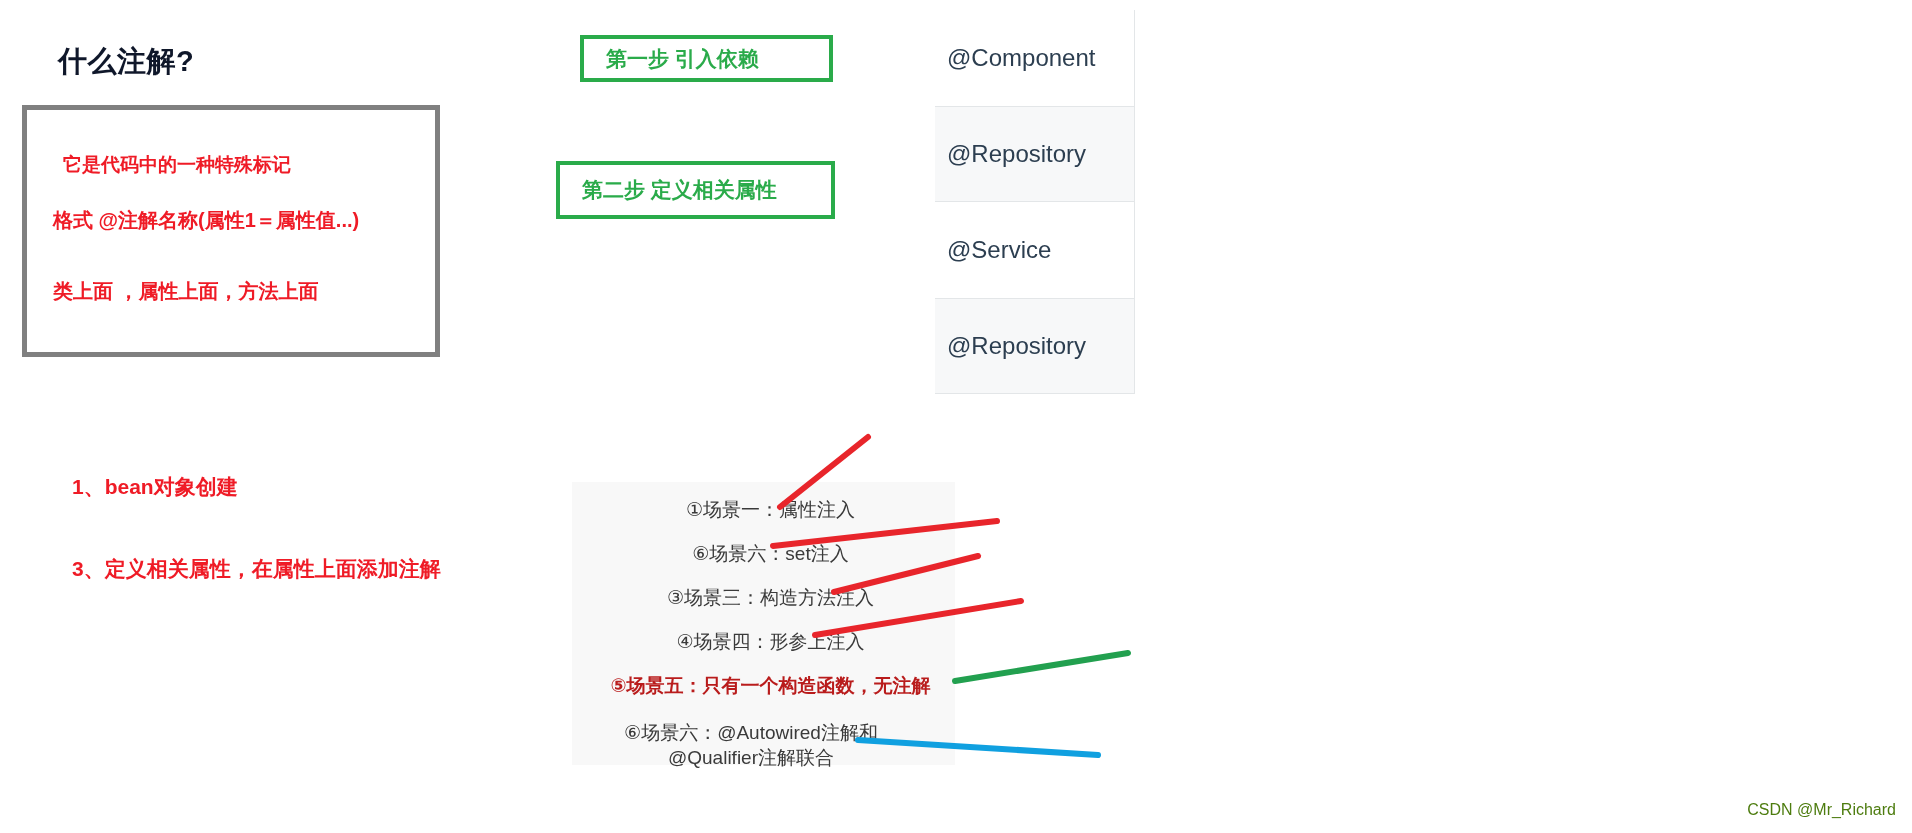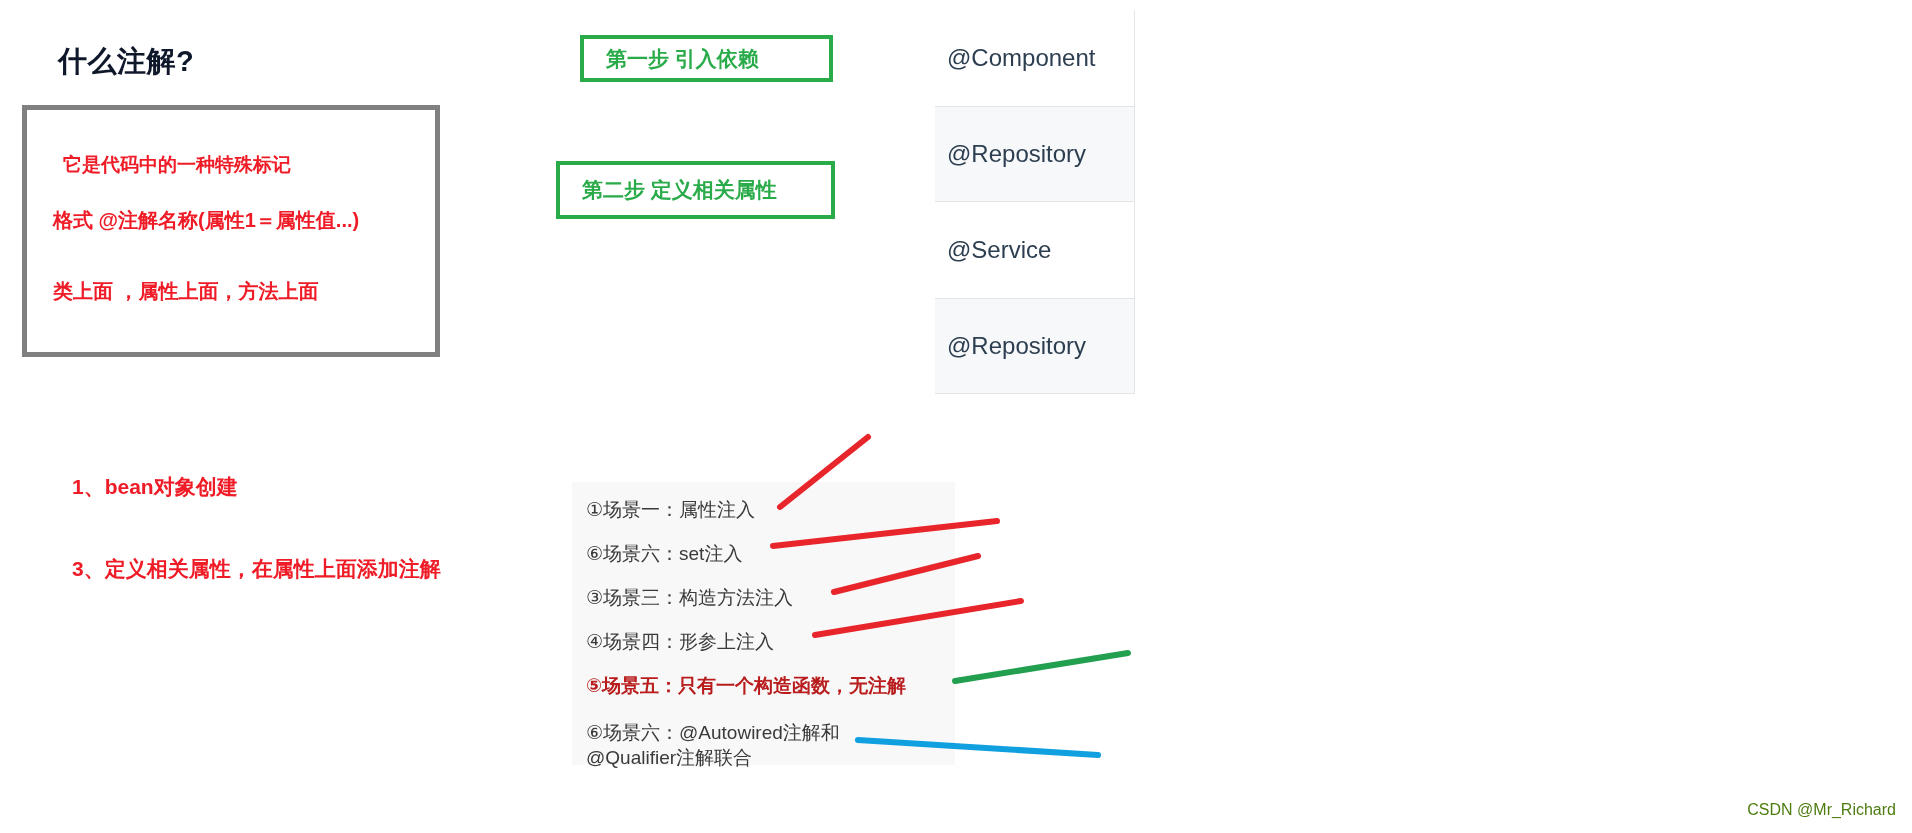--- a/index.html
+++ b/index.html
@@ -119,20 +119,21 @@
     background: #f8f8f8;
     box-sizing: border-box;
     padding: 18px 0 0 14px;
   }
   .scenario-item {
     font-size: 19px;
     color: #3a3a3a;
     line-height: 1.05;
     margin-bottom: 24px;
     white-space: nowrap;
+    text-align: center;
   }
   .scenario-item.emphasis {
     font-weight: bold;
     color: #b91c1c;
   }
   .scenario-item.wrap {
     white-space: normal;
     line-height: 1.35;
     width: 330px;
   }

